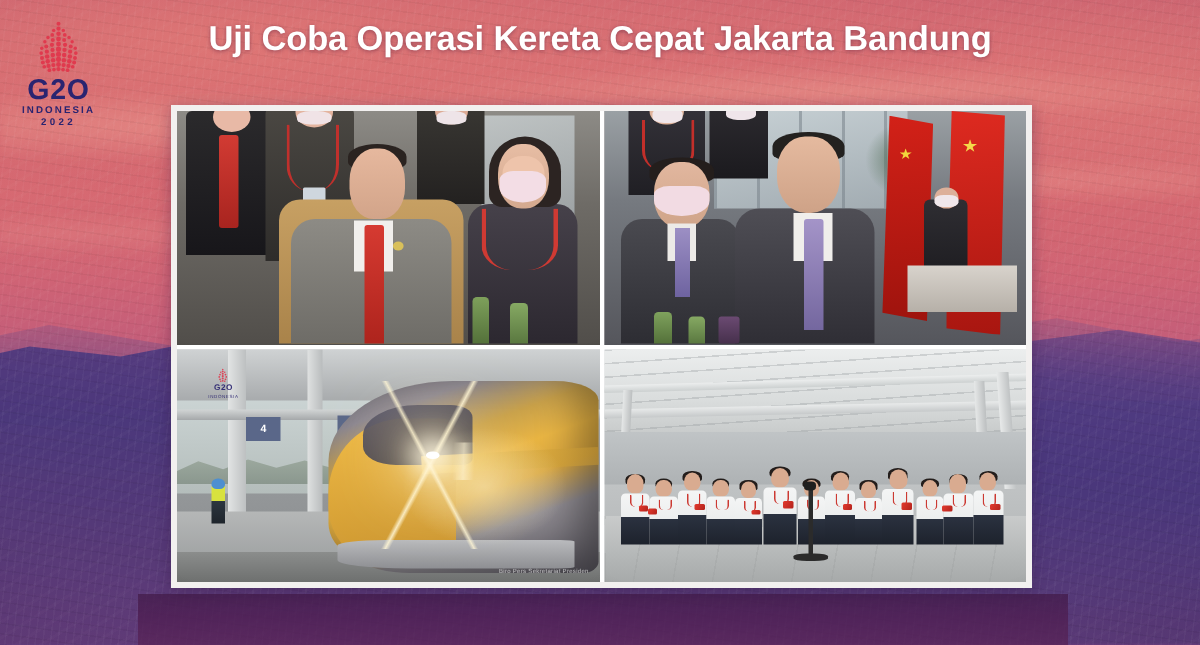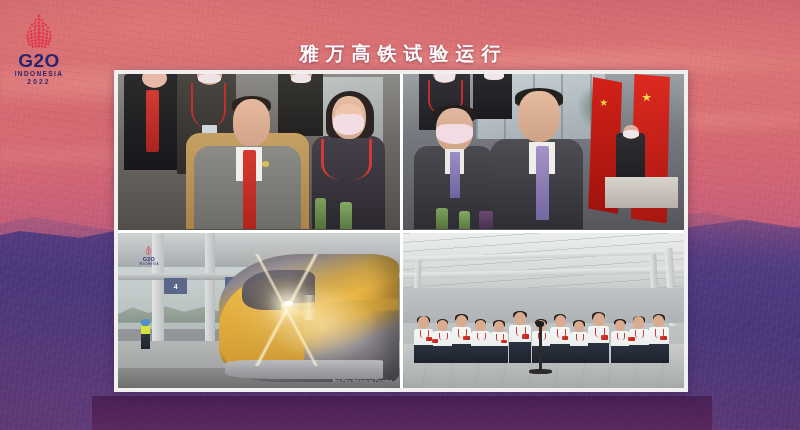--- a/index.html
+++ b/index.html
@@ -442,21 +442,21 @@
           <circle cx="24.2" cy="34.2" r="1.3"></circle>
         <circle cx="14.6" cy="34.6" r="1.3"></circle>
           <circle cx="27.4" cy="34.6" r="1.3"></circle>
       </g>
     </svg>
     <div class="g20-word">G2O</div>
     <div class="g20-sub">INDONESIA</div>
     <div class="g20-year">2022</div>
   </div>
 
-  <div class="title-cn">雅万高铁试验运行</div>
+  <div class="title-main">Uji Coba Operasi Kereta Cepat Jakarta Bandung</div>
 
   <div class="grid-frame">
     <div class="grid">
 
       <div class="cell c1">
         <div class="room-bg"></div>
         <div class="window"></div>
         <div class="window2"></div>
         <div class="standA"></div>
         <div class="standA-head"></div>

